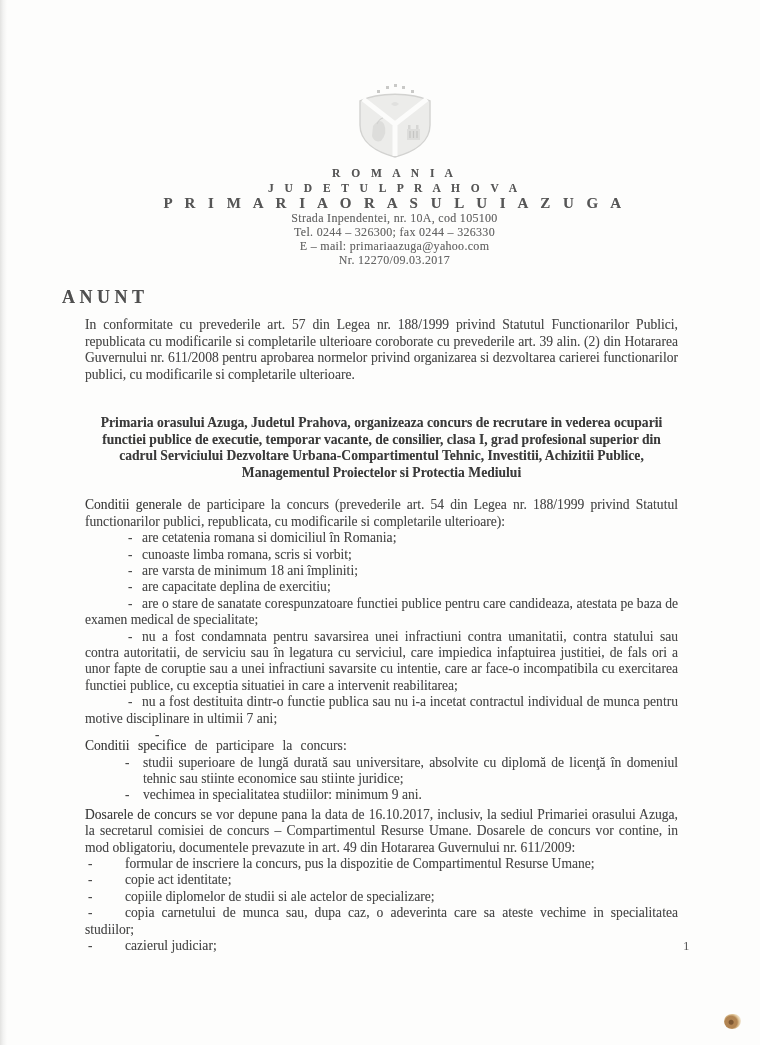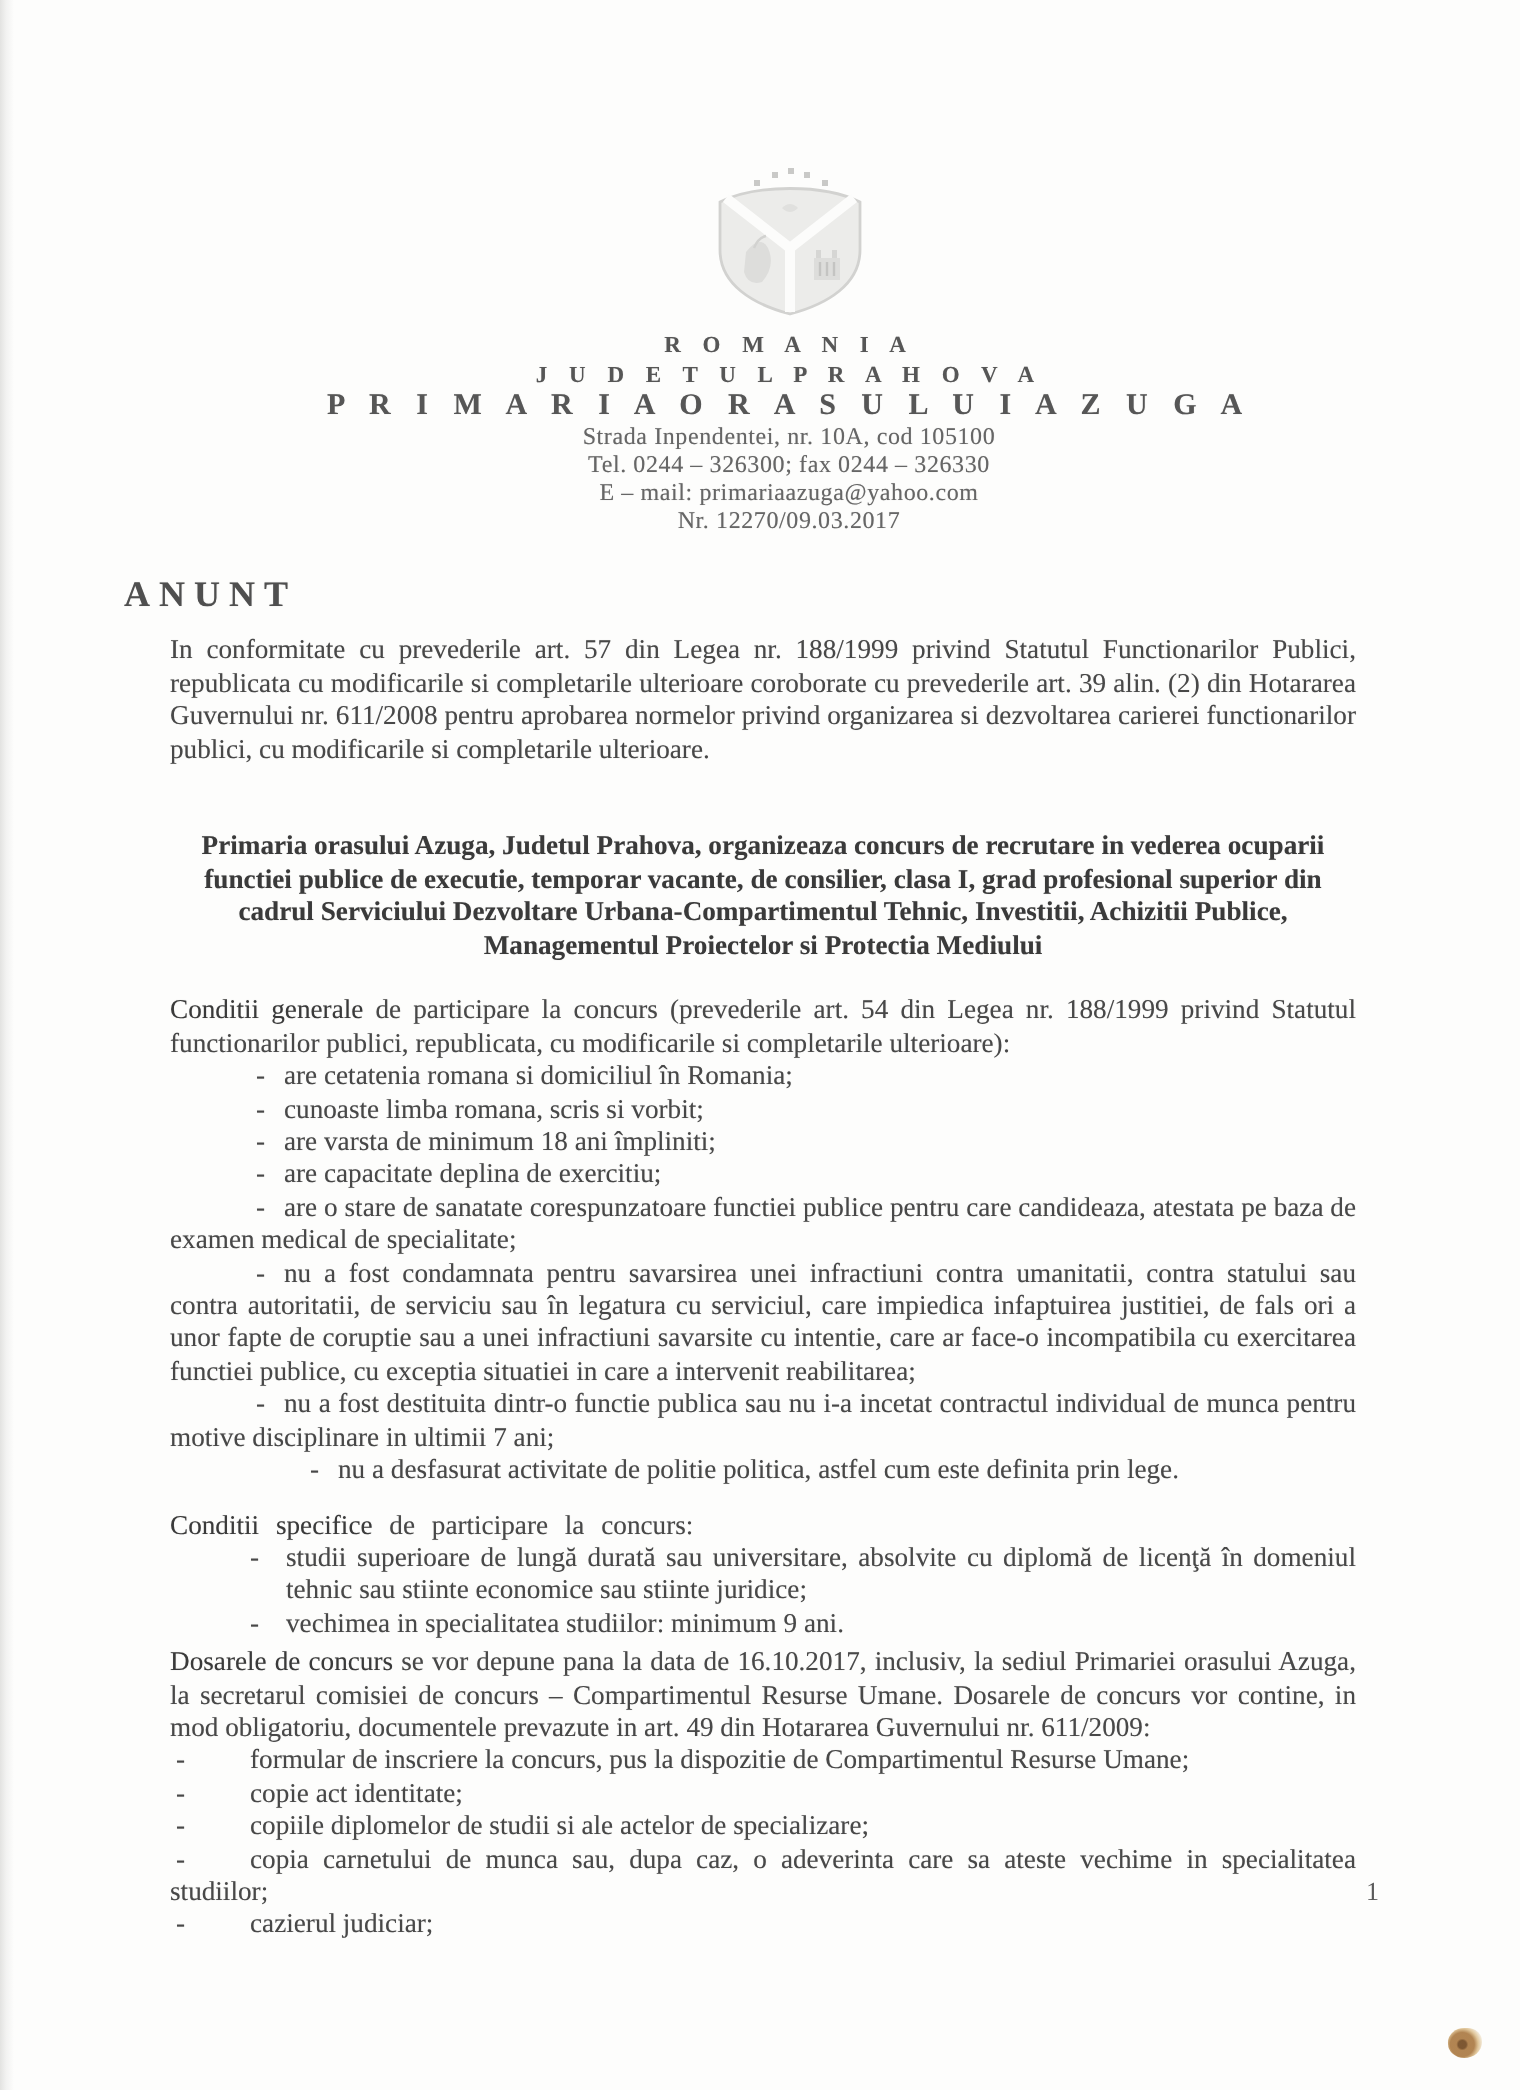--- a/index.html
+++ b/index.html
@@ -130,21 +130,21 @@
         <p class="li li-cg"><span class="d">-</span><span class="t">are varsta de minimum 18 ani împliniti;</span></p>
 
         <p class="li li-cg"><span class="d">-</span><span class="t">are capacitate deplina de exercitiu;</span></p>
 
         <p class="li li-cg"><span class="d">-</span><span class="t">are o stare de sanatate corespunzatoare functiei publice pentru care candideaza, atestata pe baza de examen medical de specialitate;</span></p>
 
         <p class="li li-cg"><span class="d">-</span><span class="t">nu a fost condamnata pentru savarsirea unei infractiuni contra umanitatii, contra statului sau contra autoritatii, de serviciu sau în legatura cu serviciul, care impiedica infaptuirea justitiei, de fals ori a unor fapte de coruptie sau a unei infractiuni savarsite cu intentie, care ar face-o incompatibila cu exercitarea functiei publice, cu exceptia situatiei in care a intervenit reabilitarea;</span></p>
 
         <p class="li li-cg"><span class="d">-</span><span class="t">nu a fost destituita dintr-o functie publica sau nu i-a incetat contractul individual de munca pentru motive disciplinare in ultimii 7 ani;</span></p>
 
-        <p class="li li-cg deep"><span class="d">-</span><span class="t">nu a desfasurat activitate de politie politica, astfel cum este definita prin lege.</span></p>
+        <p class="li li-cg deep"><span class="d">-</span></p>
       </div>
 
     <p class="just sect cs-lead"><b>Conditii specifice</b><span> de participare la concurs:</span></p>
     <div>
 
         <p class="li li-cs"><span class="d">-</span><span class="t">studii superioare de lungă durată sau universitare, absolvite cu diplomă de licenţă în domeniul tehnic sau stiinte economice sau stiinte juridice;</span></p>
 
         <p class="li li-cs"><span class="d">-</span><span class="t">vechimea in specialitatea studiilor: minimum 9 ani.</span></p>
       </div>
 

